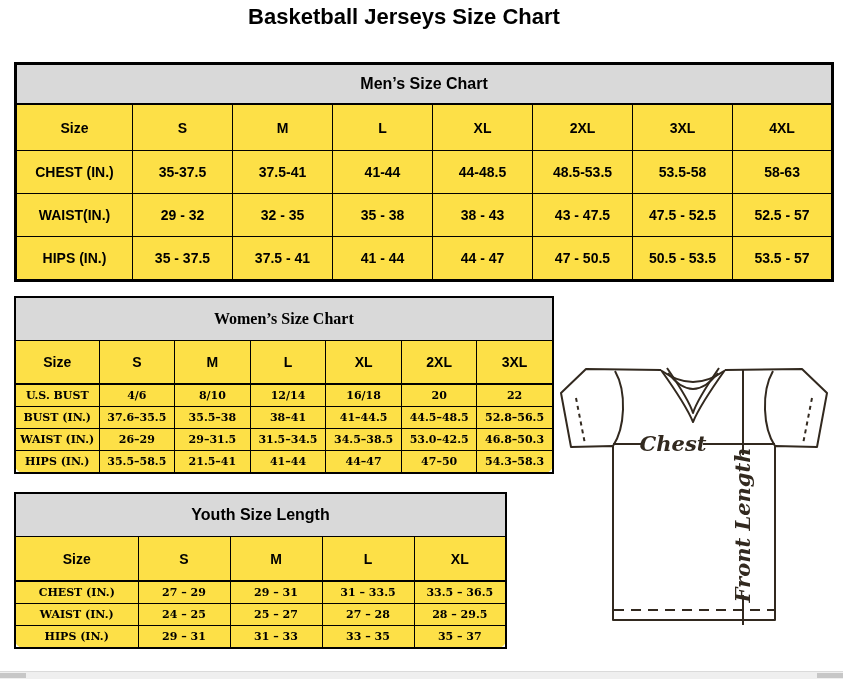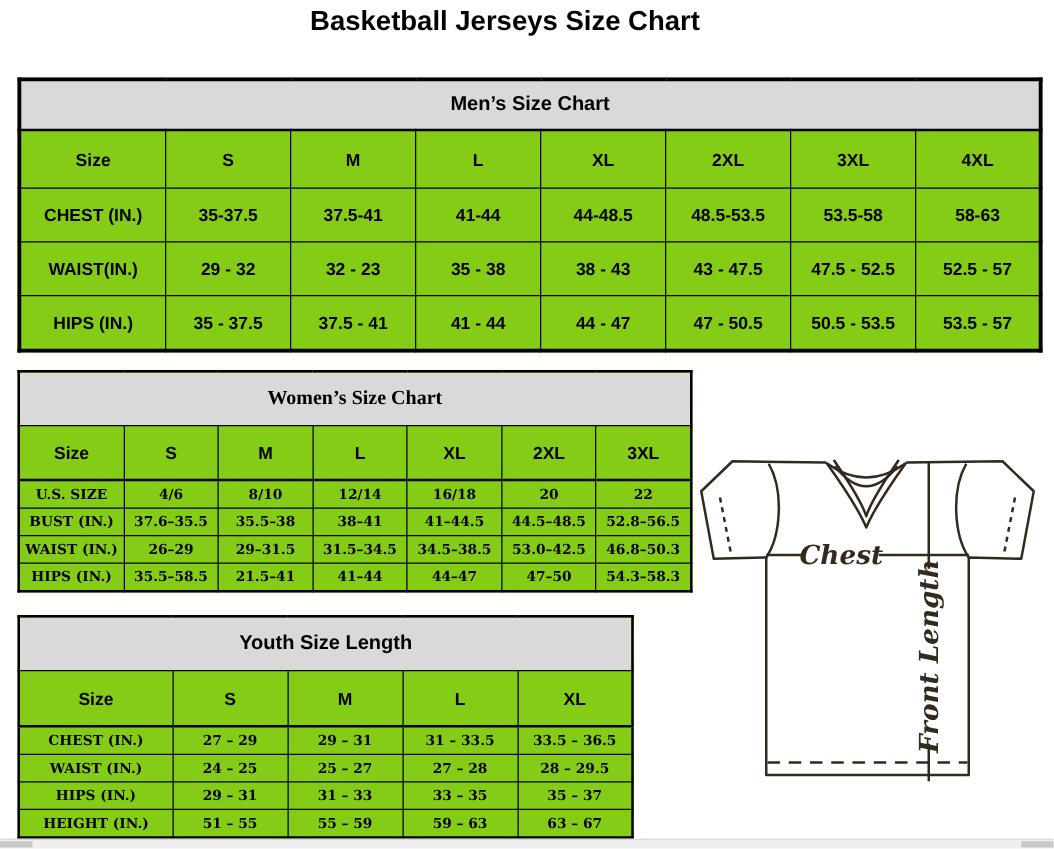--- a/index.html
+++ b/index.html
@@ -1,20 +1,20 @@
 <!DOCTYPE html>
 <html><head>
 <meta charset="utf-8">
 <style>
   html,body{margin:0;padding:0;background:#fff;}
   .canvas{position:relative;width:843px;height:679px;background:#ffffff;overflow:hidden;
           font-family:"Liberation Sans",sans-serif;color:#000;}
   .page-title{position:absolute;top:4px;left:0;width:808px;margin:0;text-align:center;
               font-size:22px;font-weight:bold;font-family:"Liberation Sans",sans-serif;}
-  table{position:absolute;border-collapse:collapse;table-layout:fixed;background:#84cc16;}
+  table{position:absolute;border-collapse:collapse;table-layout:fixed;background:#fde047;border-radius:12px;}
   td{text-align:center;vertical-align:middle;padding:0;overflow:hidden;white-space:nowrap;}
   .t-title{background:#d9d9d9;font-weight:bold;font-size:16px;}
   
   .mens{left:14px;top:62px;width:817px;border:3px solid #000;}
   .mens td{border:1px solid #000;font-weight:bold;}
   .mens .t-title{height:38px;border-bottom:2px solid #000;}
   .mens .hdr td{height:45px;font-size:14px;}
   .mens .row td{height:42px;font-size:14px;}
   
   .womens{left:14px;top:296px;width:538px;border:2px solid #000;}
@@ -76,21 +76,21 @@
       <td>37.5-41</td>
       <td>41-44</td>
       <td>44-48.5</td>
       <td>48.5-53.5</td>
       <td>53.5-58</td>
       <td>58-63</td>
     </tr>
     <tr class="row">
       <td>WAIST(IN.)</td>
       <td>29 - 32</td>
-      <td>32 - 23</td>
+      <td>32 - 35</td>
       <td>35 - 38</td>
       <td>38 - 43</td>
       <td>43 - 47.5</td>
       <td>47.5 - 52.5</td>
       <td>52.5 - 57</td>
     </tr>
     <tr class="row">
       <td>HIPS (IN.)</td>
       <td>35 - 37.5</td>
       <td>37.5 - 41</td>
@@ -120,21 +120,21 @@
     <tr class="hdr">
       <td>Size</td>
       <td>S</td>
       <td>M</td>
       <td>L</td>
       <td>XL</td>
       <td>2XL</td>
       <td>3XL</td>
     </tr>
     <tr class="row">
-      <td>U.S. SIZE</td>
+      <td>U.S. BUST</td>
       <td>4/6</td>
       <td>8/10</td>
       <td>12/14</td>
       <td>16/18</td>
       <td>20</td>
       <td>22</td>
     </tr>
     <tr class="row">
       <td>BUST (IN.)</td>
       <td>37.6–35.5</td>
@@ -198,27 +198,20 @@
       <td>27 – 28</td>
       <td>28 – 29.5</td>
     </tr>
     <tr class="row">
       <td>HIPS (IN.)</td>
       <td>29 – 31</td>
       <td>31 – 33</td>
       <td>33 – 35</td>
       <td>35 – 37</td>
     </tr>
-    <tr class="row">
-      <td>HEIGHT (IN.)</td>
-      <td>51 – 55</td>
-      <td>55 – 59</td>
-      <td>59 – 63</td>
-      <td>63 – 67</td>
-    </tr>
   </tbody>
     </table>
 
   <svg class="jersey" width="286" height="316" viewBox="0 0 286 316" fill="none" stroke="#32291f" stroke-width="2" stroke-linejoin="round" stroke-linecap="butt">
 
     <path d="M103,14 L28,13 L3,37 L13,91 L55,90 L55,264 L217,264 L217,90 L259,91 L269,37 L244,13 L167,14"></path>
 
     <path d="M55,90 C67,72 69,36 57,15"></path>
     <path d="M217,90 C205,72 203,36 215,15"></path>
 

